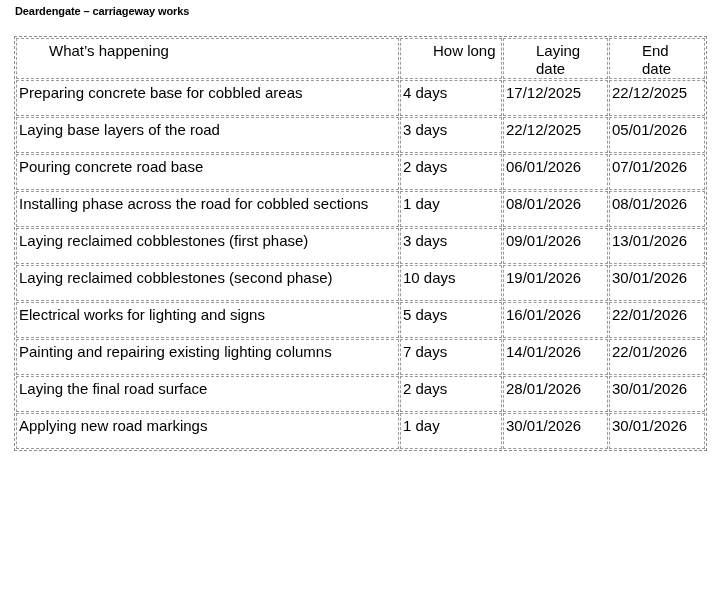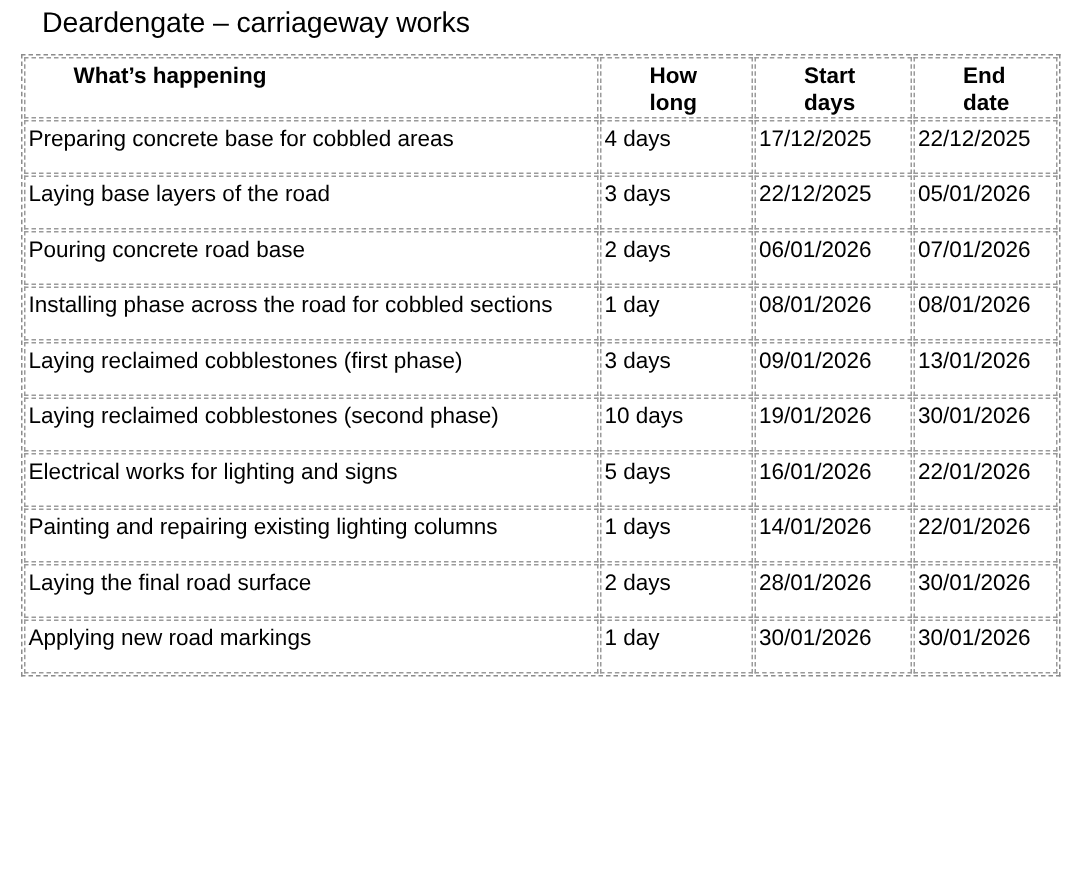--- a/index.html
+++ b/index.html
@@ -1,44 +1,44 @@
 <!DOCTYPE html>
 <html><head>
 <meta charset="utf-8">
 <style>
   html, body { margin:0; padding:0; background:#ffffff; }
   body { width:716px; height:591px; position:relative; overflow:hidden;
          font-family:"Liberation Sans", sans-serif; color:#000; }
-  .title { position:absolute; left:15px; top:5px; font-size:19px; font-weight:normal; letter-spacing:-0.1px;margin-left:13px; }
+  .title { position:absolute; left:15px; top:5px; font-size:11px; font-weight:bold; letter-spacing:-0.1px; }
   .tbl-wrap { position:absolute; left:14px; top:36px; }
   table.works { border-collapse:separate; border-spacing:1px;
                 border:1px dashed #8c8c8c; font-size:15px; }
   table.works td, table.works th {
     border:1px dashed #9a9a9a; padding:0 3px 0 2px; vertical-align:top;
     text-align:left; height:36px; line-height:18px; padding-top:3px; box-sizing:border-box;
   }
-  table.works th { font-weight:bold;padding-left:32px; }
+  table.works th { font-weight:normal;padding-left:32px; }
   .c1 { width:383px; }
   .c2 { width:102px;margin-left:32px; }
   .c3 { width:105px; }
   .c4 { width:96px; }
   tr.hdr th { height:38px; }
 </style>
 </head>
 <body>
 
 <div class="title">Deardengate – carriageway works</div>
 
 <div class="tbl-wrap">
   <table class="works">
     <thead>
       <tr class="hdr">
         <th class="c1">What’s happening</th>
         <th class="c2">How long</th>
-        <th class="c3">Start days</th>
+        <th class="c3">Laying date</th>
         <th class="c4">End date</th>
       </tr>
     </thead>
     <tbody id="tbody">
         <tr>
           <td class="c1">Preparing concrete base for cobbled areas</td>
           <td class="c2">4 days</td>
           <td class="c3">17/12/2025</td>
           <td class="c4">22/12/2025</td>
         </tr>
@@ -73,21 +73,21 @@
           <td class="c4">30/01/2026</td>
         </tr>
         <tr>
           <td class="c1">Electrical works for lighting and signs</td>
           <td class="c2">5 days</td>
           <td class="c3">16/01/2026</td>
           <td class="c4">22/01/2026</td>
         </tr>
         <tr>
           <td class="c1">Painting and repairing existing lighting columns</td>
-          <td class="c2">1 days</td>
+          <td class="c2">7 days</td>
           <td class="c3">14/01/2026</td>
           <td class="c4">22/01/2026</td>
         </tr>
         <tr>
           <td class="c1">Laying the final road surface</td>
           <td class="c2">2 days</td>
           <td class="c3">28/01/2026</td>
           <td class="c4">30/01/2026</td>
         </tr>
         <tr>

